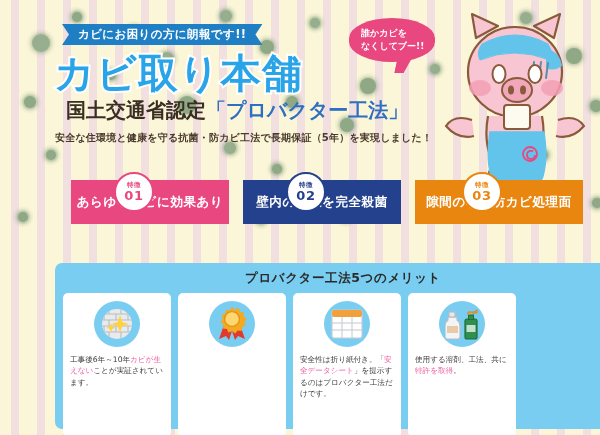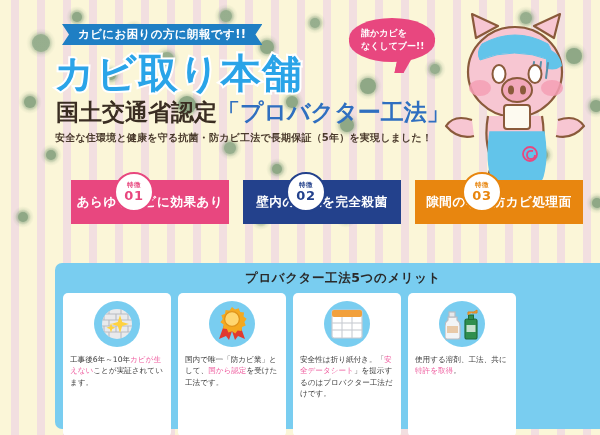--- a/index.html
+++ b/index.html
@@ -41,22 +41,22 @@
 
   
   .main-title{
     position:absolute;left:44px;top:46px;
     font-size:40px;font-weight:bold;letter-spacing:1px;
     color:#2aa4e8;
     -webkit-text-stroke:4px #ffffff;paint-order:stroke fill;
     white-space:nowrap;
   }
   .sub-title{
-    position:absolute;left:36px;top:97px;white-space:nowrap;
-    font-size:23px;font-weight:bold;letter-spacing:0px;padding-left:10px;
+    position:absolute;left:46px;top:97px;white-space:nowrap;
+    font-size:20px;font-weight:bold;letter-spacing:0px;padding-left:10px;
   }
   .sub-title .dark{color:#3a2d22;}
   .sub-title .blue{color:#2f6fc0;}
   .lead{
     position:absolute;left:45px;top:131px;white-space:nowrap;
     font-size:10px;font-weight:bold;color:#4a3a2c;letter-spacing:.2px;
   }
 
   
   .bubble{
@@ -288,21 +288,20 @@
         </div>
         <div class="card">
           <div class="icon-circle">
             <svg width="32" height="34" viewBox="0 0 32 34">
         <path d="M8 18 L3 32 L10 29 L13 33 L17 21 Z" fill="#e03a2f"></path>
         <path d="M24 18 L29 32 L22 29 L19 33 L15 21 Z" fill="#e03a2f"></path>
         <path d="M16 0 l3 2.6 3.7 -1.3 1.5 3.6 3.9 .6 -.6 3.9 3.2 2.3 -2.3 3.2 1.3 3.7 -3.6 1.5 -.6 3.9 -3.9 -.6 -2.3 3.2 -3.2 -2.3 -3.7 1.3 -1.5 -3.6 -3.9 -.6 .6 -3.9 -3.2 -2.3 2.3 -3.2 -1.3 -3.7 3.6 -1.5 .6 -3.9 3.9 .6 Z" fill="#f4a920"></path>
         <circle cx="16" cy="12" r="7.4" fill="#ffd770" stroke="#e0941a" stroke-width="1.3"></circle>
       </svg>
           </div>
-          <div class="card-text"><span>国内で唯一「防カビ業」として、</span><span class="hl">国から認定</span><span>を受けた工法です。</span></div>
         </div>
         <div class="card">
           <div class="icon-circle">
             <svg width="32" height="30" viewBox="0 0 32 30">
         <rect x="1" y="1" width="30" height="28" rx="2" fill="#fff" stroke="#c9ccd2" stroke-width="1.2"></rect>
         <rect x="1" y="1" width="30" height="7" rx="2" fill="#f2a03c"></rect>
         <g stroke="#c9ccd2" stroke-width="1.1">
           <line x1="1" y1="14" x2="31" y2="14"></line>
           <line x1="1" y1="21" x2="31" y2="21"></line>
           <line x1="11" y1="8" x2="11" y2="29"></line>

